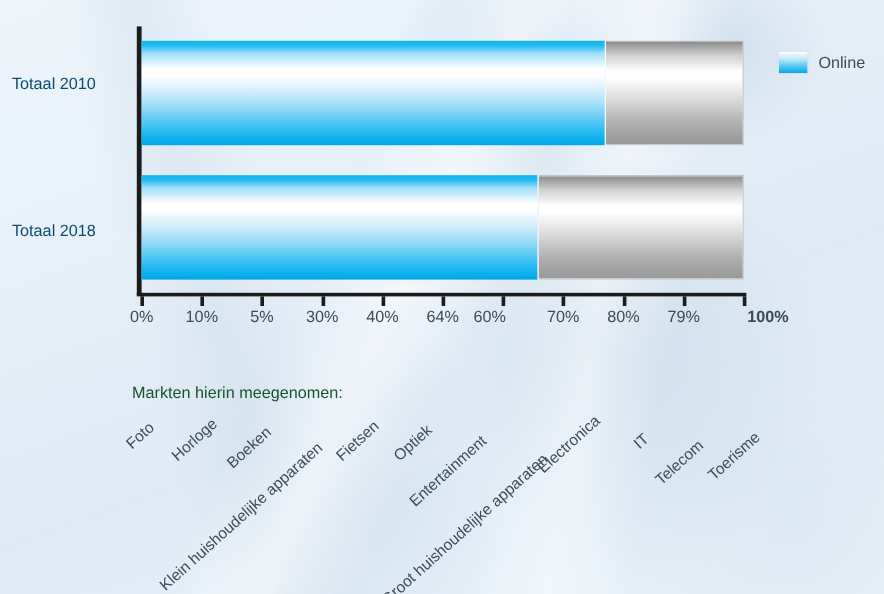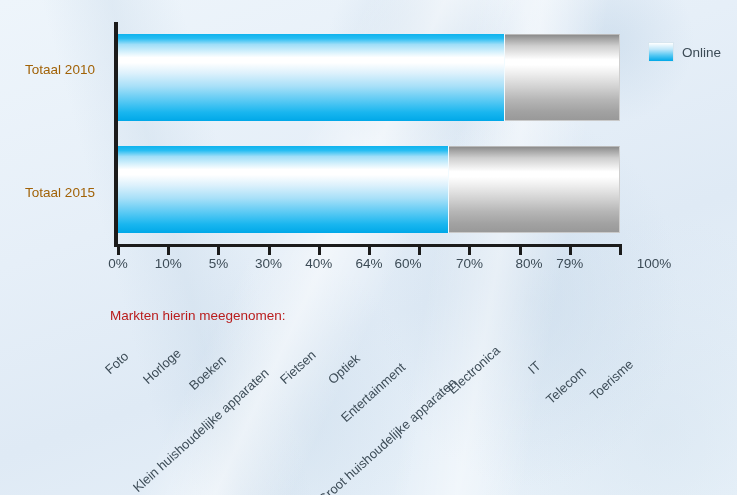--- a/index.html
+++ b/index.html
@@ -122,23 +122,23 @@
     border-top: 1px solid #b9b9b9;
     border-right: 1px solid #cfcfcf;
     border-bottom: 1px solid #c9c9c9;
   }
 
   
   .cat-label {
     position: absolute;
     left: 10px;
     width: 100px;
-    text-align: center;
-    font-size: 13.5px;
-    color: #a16207;
+    text-align: left;
+    font-size: 13.5px;
+    color: #0c4a6e;
     white-space: nowrap;
   }
   #cat-label-0 { top: 62px; }
   #cat-label-1 { top: 185px; }
 
   
   #legend {
     position: absolute;
     left: 648px;
     top: 40px;
@@ -168,23 +168,23 @@
   .legend-text {
     font-size: 13.5px;
     color: #3c4b56;
     white-space: nowrap;
   }
 
   
   #markets-caption {
     position: absolute;
     left: 110px;
-    top: 308px;
-    font-size: 13.5px;
-    color: #b91c1c;
+    top: 320px;
+    font-size: 13.5px;
+    color: #14532d;
     white-space: nowrap;
   }
   #markets-list {
     position: absolute;
     left: 0;
     top: 330px;
     width: 737px;
     height: 165px;
   }
   .market-label {
@@ -200,21 +200,21 @@
 <body>
 
 <div id="bg-photo"></div>
 
 <div id="chart">
 
   <div id="y-axis-spine"></div>
   <div id="x-axis-spine"></div>
 
   <div class="cat-label" id="cat-label-0">Totaal 2010</div>
-  <div class="cat-label" id="cat-label-1">Totaal 2015</div>
+  <div class="cat-label" id="cat-label-1">Totaal 2018</div>
 
   <div id="plot-area">
 
     <div class="bar-row" id="bar-row-2010">
       <div class="seg seg-offline" id="seg-2010-offline" style="width: 386.54px;"></div>
       <div class="seg seg-online" id="seg-2010-online" style="left: 386.54px; width: 115.46px;"></div>
     </div>
 
     <div class="bar-row" id="bar-row-2015">
       <div class="seg seg-offline" id="seg-2015-offline" style="width: 331.32px;"></div>
@@ -234,25 +234,25 @@
       <div class="tick-label" style="left: 245.6px;">30%</div>
       <div class="tick-mark" style="left: 317.8px;"></div>
       <div class="tick-label" style="left: 295.8px;">40%</div>
       <div class="tick-mark" style="left: 368px;"></div>
       <div class="tick-label" style="left: 346px;">64%</div>
       <div class="tick-mark" style="left: 418.2px;"></div>
       <div class="tick-label" style="left: 385px;">60%</div>
       <div class="tick-mark" style="left: 468.4px;"></div>
       <div class="tick-label" style="left: 446.4px;">70%</div>
       <div class="tick-mark" style="left: 518.6px;"></div>
-      <div class="tick-label" style="left: 496.6px; text-align: right;">80%</div>
+      <div class="tick-label" style="left: 496.6px;">80%</div>
       <div class="tick-mark" style="left: 568.8px;"></div>
       <div class="tick-label" style="left: 546.8px;">79%</div>
       <div class="tick-mark" style="left: 619px;"></div>
-      <div class="tick-label" style="left: 631px;">100%</div>
+      <div class="tick-label" style="left: 617px; font-weight: bold;">100%</div>
     </div>
 
   <div id="legend">
       <div class="legend-item">
         <span class="legend-swatch offline"></span>
         <span class="legend-text">Online</span>
       </div>
     </div>
 
 </div>

